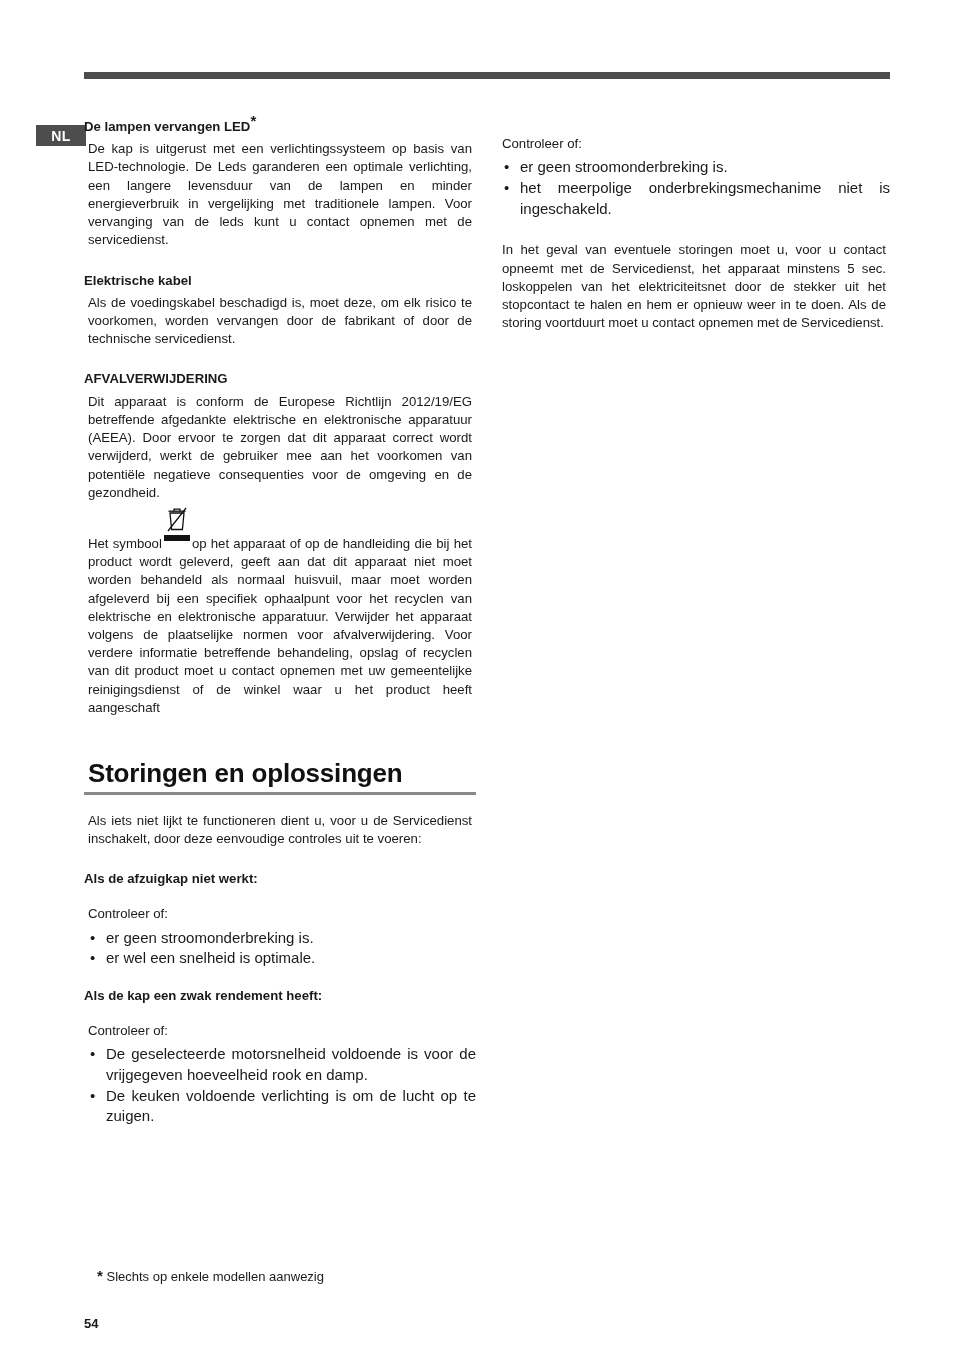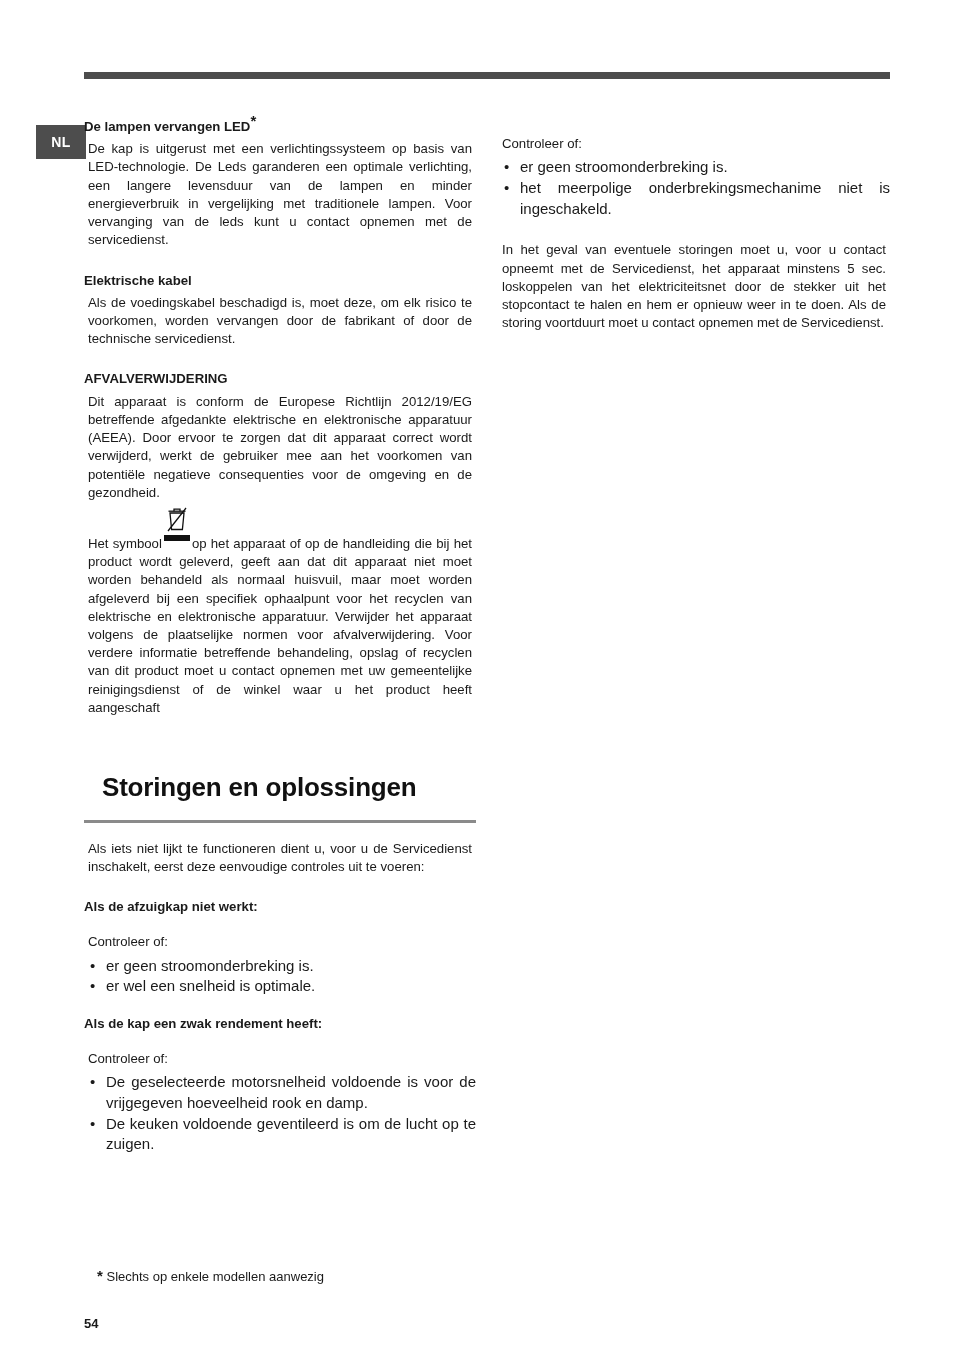--- a/index.html
+++ b/index.html
@@ -30,21 +30,21 @@
     height: 7px;
     background: #4d4d4d;
   }
 
   
   .lang-tab {
     position: absolute;
     left: 36px;
     top: 125px;
     width: 50px;
-    height: 34px;
+    height: 21px;
     background: #4d4d4d;
     color: #ffffff;
     font-size: 14px;
     font-weight: bold;
     display: flex;
     align-items: center;
     justify-content: center;
     letter-spacing: 0.5px;
   }
 
@@ -132,21 +132,21 @@
     background: #111;
   }
 
   
   .section-heading {
     font-size: 26px;
     font-weight: bold;
     line-height: 1.1;
     letter-spacing: -0.2px;
     color: #111;
-    margin: 18px;
+    margin: 4px;
   }
   .section-underline {
     width: 392px;
     height: 3px;
     background: #8a8a8a;
     margin-top: 3px;
   }
 
   
   .footnote {
@@ -209,40 +209,40 @@
             </g>
           </svg><span class="weee-bar"></span></span><span>op het apparaat of op de handleiding die bij het product wordt geleverd, geeft aan dat dit apparaat niet moet worden behandeld als normaal huisvuil, maar moet worden afgeleverd bij een specifiek ophaalpunt voor het recyclen van elektrische en elektronische apparatuur. Verwijder het apparaat volgens de plaatselijke normen voor afvalverwijdering. Voor verdere informatie betreffende behandeling, opslag of recyclen van dit product moet u contact opnemen met uw gemeentelijke reinigingsdienst of de winkel waar u het product heeft aangeschaft</span></p>
 
     <div style="height:34px"></div>
 
     <h3 class="section-heading">Storingen en oplossingen</h3>
     <div class="section-underline"></div>
 
     <div class="gap-sm"></div>
 
-    <p class="body-text">Als iets niet lijkt te functioneren dient u, voor u de Servicedienst inschakelt, eerst deze eenvoudige controles uit te voeren:</p>
+    <p class="body-text">Als iets niet lijkt te functioneren dient u, voor u de Servicedienst inschakelt, door deze eenvoudige controles uit te voeren:</p>
 
     <div class="gap-md"></div>
 
     <h4 class="sub">Als de afzuigkap niet werkt:</h4>
     <div class="gap-sm"></div>
     <p class="body-text nojust">Controleer of:</p>
     <ul class="bullets">
       <li class="nojust">er geen stroomonderbreking is.</li>
       <li class="nojust">er wel een snelheid is optimale.</li>
     </ul>
 
     <div class="gap-md"></div>
 
     <h4 class="sub">Als de kap een zwak rendement heeft:</h4>
     <div class="gap-sm"></div>
     <p class="body-text nojust">Controleer of:</p>
     <ul class="bullets">
       <li>De geselecteerde motorsnelheid voldoende is voor de vrijgegeven hoeveelheid rook en damp.</li>
-      <li>De keuken voldoende geventileerd is om de lucht op te zuigen.</li>
+      <li>De keuken voldoende verlichting is om de lucht op te zuigen.</li>
     </ul>
   </div>
 
   <div class="col col-right">
     <div class="gap-sm"></div>
     <p class="body-text nojust">Controleer of:</p>
     <ul class="bullets">
       <li class="nojust">er geen stroomonderbreking is.</li>
       <li>het meerpolige onderbrekingsmechanime niet is ingeschakeld.</li>
     </ul>

